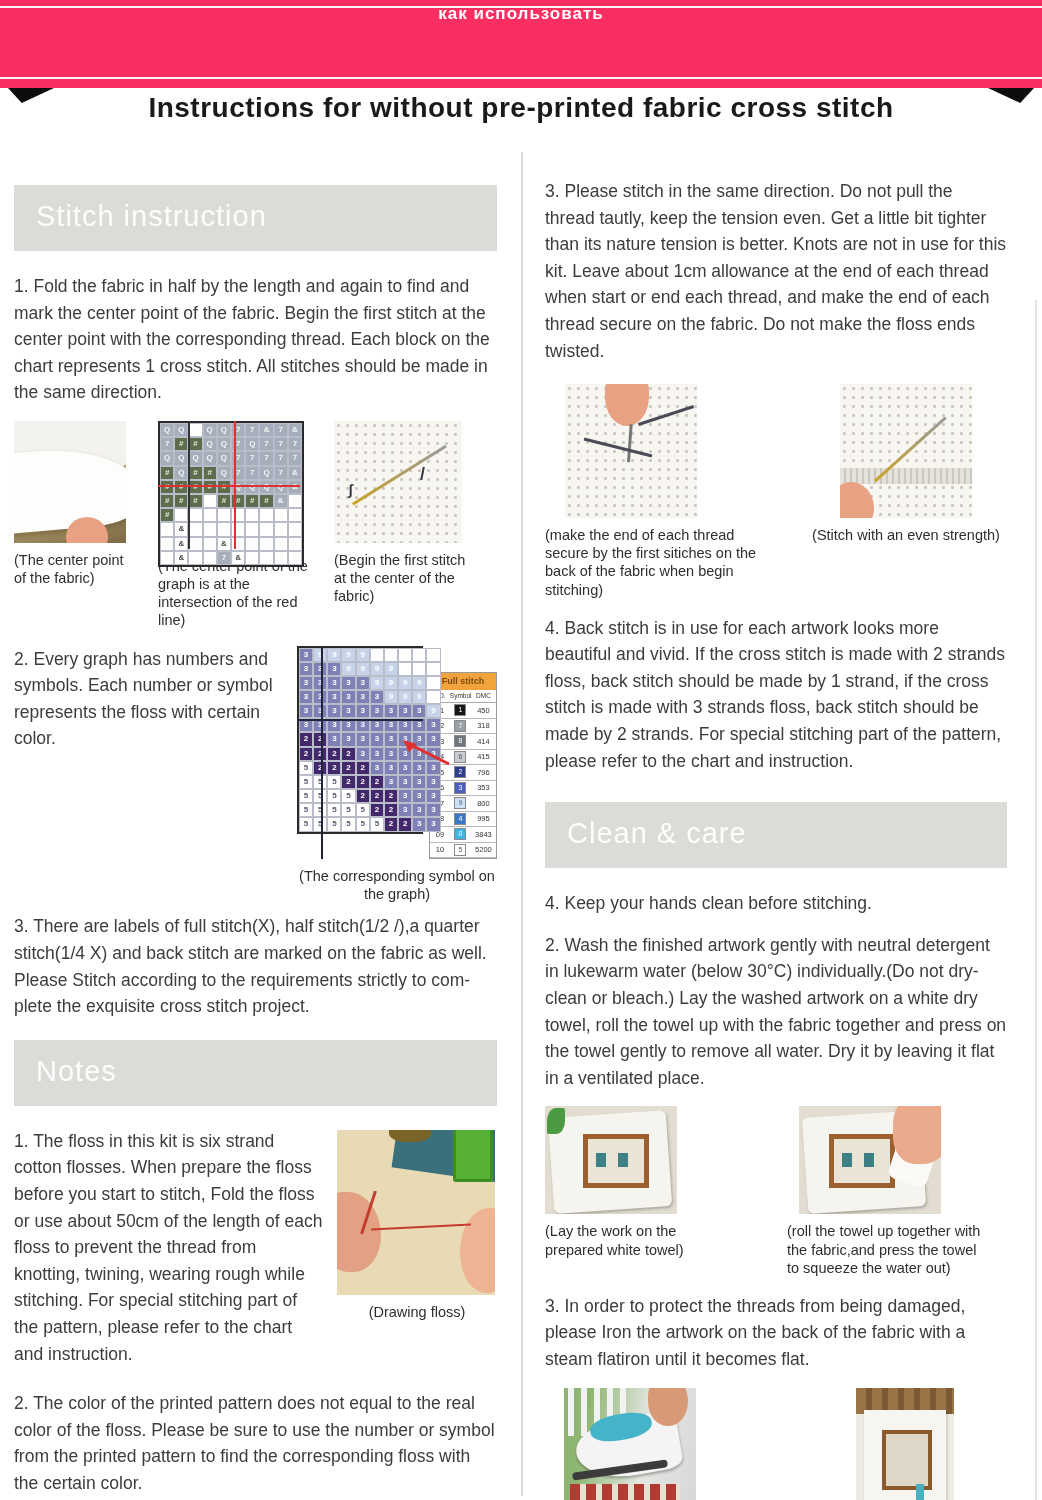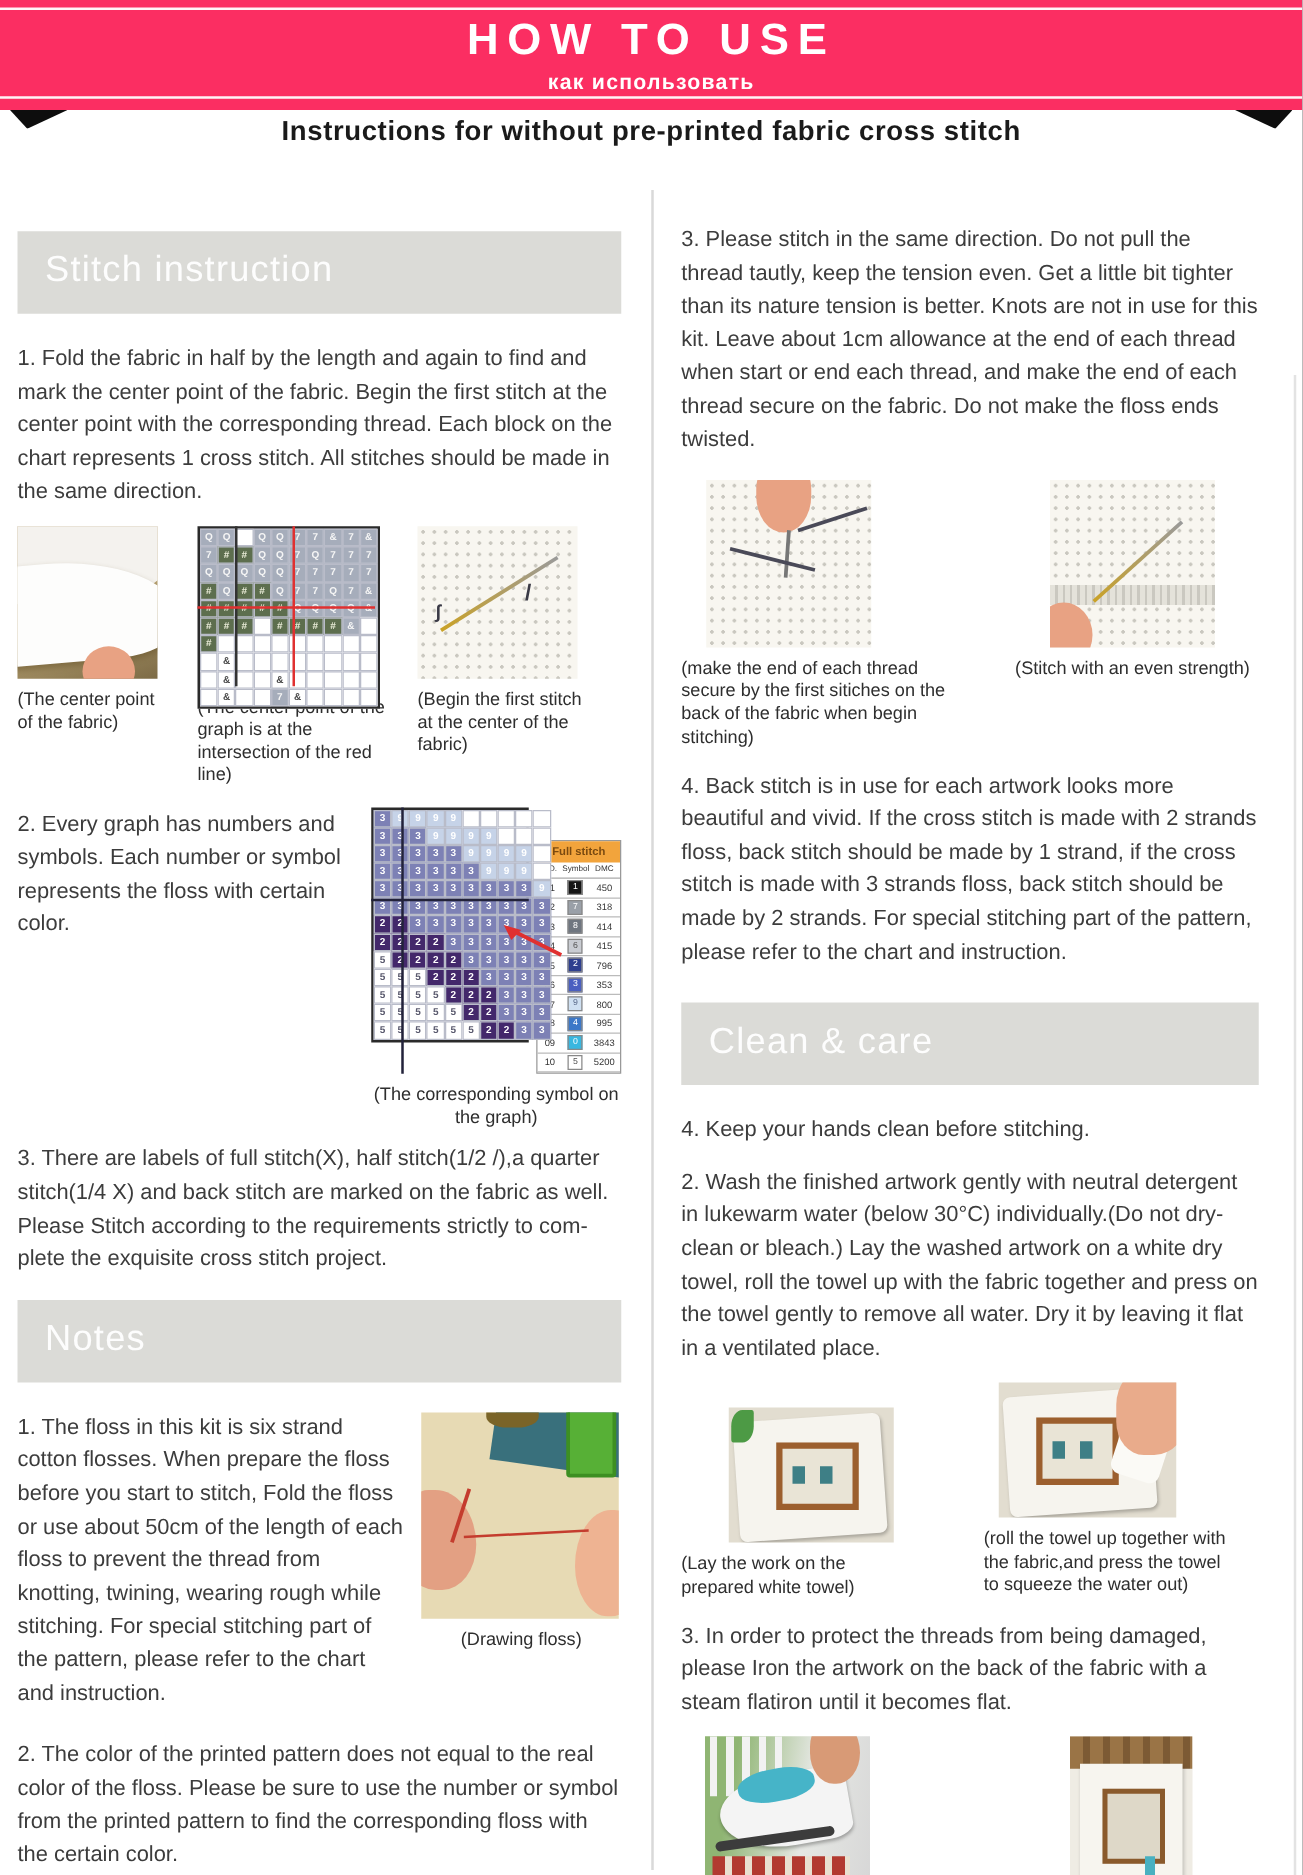--- a/index.html
+++ b/index.html
@@ -11,21 +11,21 @@
   .banner-line{position:absolute;left:0;width:100%;height:2px;background:#fff;opacity:.95;}
   .banner-line.top{top:6px;}
   .banner-line.bottom{bottom:9px;}
   .banner h1{margin:0;padding-top:12px;font-size:35px;letter-spacing:7px;color:#fff;font-weight:bold;}
   .banner-sub{font-size:17px;font-weight:bold;color:#fff;margin-top:4px;letter-spacing:1px;}
   .fold{position:absolute;top:88px;width:46px;height:15px;background:#0d0d0d;}
   .fold-left{left:8px;clip-path:polygon(0 0,100% 0,30% 100%);}
   .fold-right{right:8px;clip-path:polygon(0 0,100% 0,70% 100%);}
 
   .page-title{position:absolute;top:92px;left:0;width:100%;text-align:center;margin:0;
-              font-size:22px;font-weight:bold;color:#1a1a1a;letter-spacing:.5px;}
+              font-size:28px;font-weight:bold;color:#1a1a1a;letter-spacing:.5px;}
 
   
   .divider{position:absolute;left:521px;top:152px;width:2px;height:1344px;background:#d9d9d9;}
   .edge-right{position:absolute;right:5px;top:300px;width:2px;height:1200px;background:#e3e3e3;}
   .col{position:absolute;font-size:17.5px;line-height:1.52;}
   .col-left{left:14px;top:185px;width:483px;}
   .col-right{left:545px;top:178px;width:462px;}
   .col p{margin:0 0 15px;}
 
   .sec-h{background:#dbdbd7;color:#fdfdfd;font-size:29px;font-weight:400;letter-spacing:1px;
@@ -119,21 +119,20 @@
 
   .cap-center{text-align:center;}
 </style>
 </head>
 <body>
 
 <div class="page">
 
   <header class="banner">
     <div class="banner-line top"></div>
-    <h1>HOW TO USE</h1>
     <div class="banner-sub">как использовать</div>
     <div class="banner-line bottom"></div>
   </header>
   <div class="fold fold-left"></div>
   <div class="fold fold-right"></div>
 
   <h2 class="page-title">Instructions for without pre-printed fabric cross stitch</h2>
 
   <div class="divider"></div>
   <div class="edge-right"></div>
@@ -549,21 +548,21 @@
     </div>
 
     <p style="margin-top:14px;">4. Back stitch is in use for each artwork looks more beautiful and vivid. If the cross stitch is made with 2 strands floss, back stitch should be made by 1 strand, if the cross stitch is made with 3 strands floss, back stitch should be made by 2 strands. For special stitching part of the pattern, please refer to the chart and instruction.</p>
 
     <div class="sec-h" style="margin-top:28px;">Clean &amp; care</div>
 
     <p>4. Keep your hands clean before stitching.</p>
     <p>2. Wash the finished artwork gently with neutral detergent in lukewarm water (below 30°C) individually.(Do not dry-clean or bleach.) Lay the washed artwork on a white dry towel, roll the towel up with the fabric together and press on the towel gently to remove all water. Dry it by leaving it flat in a ventilated place.</p>
 
     <div class="figrow" style="gap:72px;margin-top:14px;">
-      <div class="figbox" style="width:170px;align-items:flex-end;margin-top:20px;">
+      <div class="figbox" style="width:170px;align-items:flex-start;">
         <div class="photo ph-towel" style="width:132px;height:108px;">
           <div class="towel"></div>
           <div class="leaf"></div>
           <div class="art">
             <div class="win1"></div>
             <div class="win2"></div>
           </div>
         </div>
         <div class="caption">(Lay the work on the prepared white towel)</div>
       </div>

